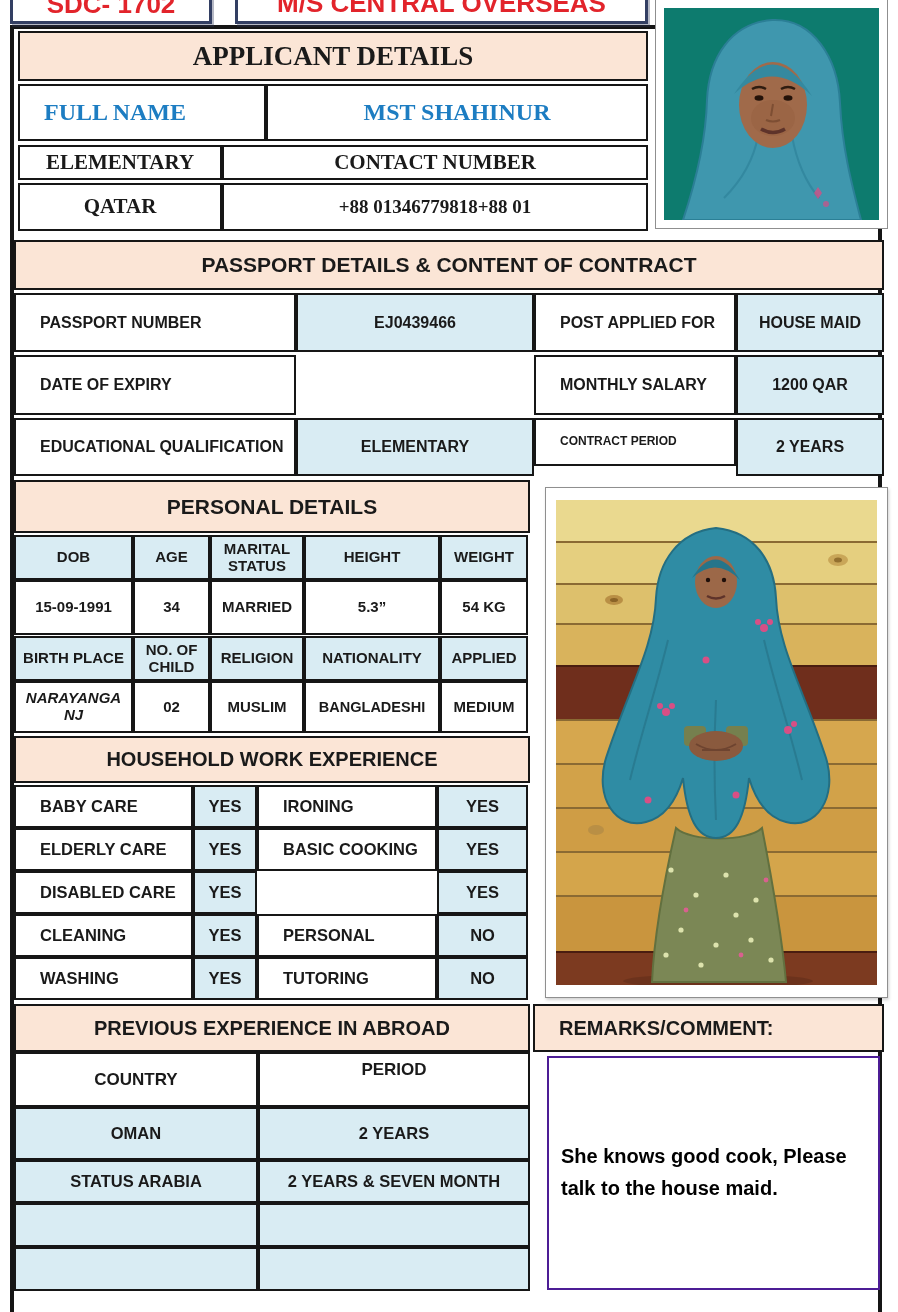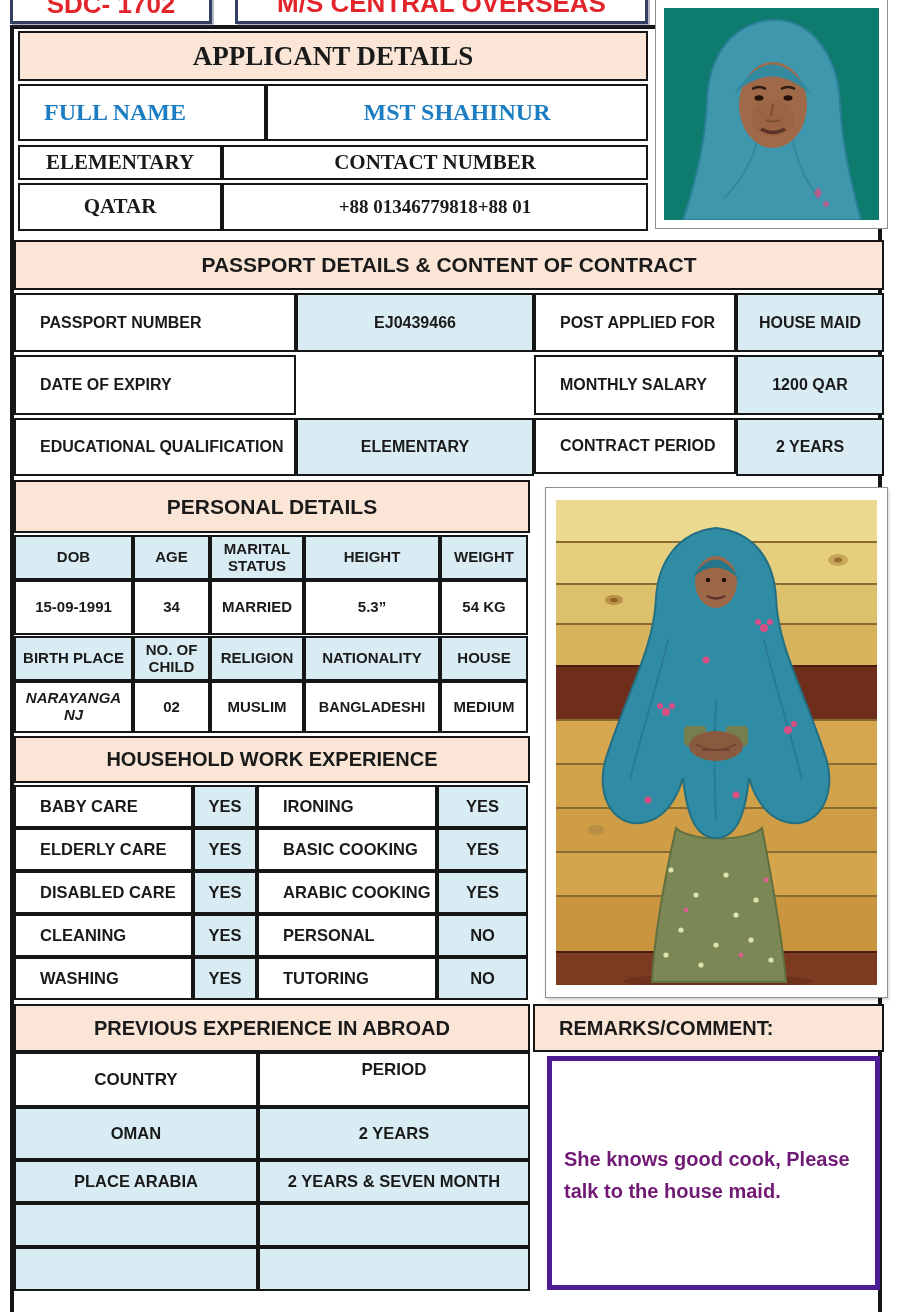--- a/index.html
+++ b/index.html
@@ -25,22 +25,22 @@
     position:absolute;background:#ffffff;border:3px solid #333f63;box-sizing:border-box;
     box-shadow:2px 3px 0 rgba(45,55,90,.35);overflow:hidden;z-index:6;
     display:flex;align-items:center;justify-content:center;
     font-weight:bold;color:#e2242b;font-family:"Liberation Sans",sans-serif;
   }
   .frame{
     position:absolute;background:#ffffff;border:1px solid #8f8f8f;box-sizing:border-box;z-index:5;
   }
   .frame svg{display:block;}
   .remarks-box{
-    position:absolute;box-sizing:border-box;background:#ffffff;border:5px solid #4c1d95;z-index:2;
-    font-weight:bold;color:#701a75;font-size:20px;line-height:1.6;
+    position:absolute;box-sizing:border-box;background:#ffffff;border:2px solid #4c1d95;z-index:2;
+    font-weight:bold;color:#000000;font-size:20px;line-height:1.6;
     padding:82px 4px 0 12px;
   }
   .ptop{align-items:flex-start;padding-top:6px;}
 </style>
 </head>
 <body>
 
 <div id="page">
 
   <div class="outer-border"></div>
@@ -90,42 +90,42 @@
   <div class="cell lblue" style="left:296px;top:293px;width:238px;height:59px;font-size:16px;">EJ0439466</div>
   <div class="cell left" style="left:534px;top:293px;width:202px;height:59px;font-size:16px;">POST APPLIED FOR</div>
   <div class="cell lblue" style="left:736px;top:293px;width:148px;height:59px;font-size:16px;">HOUSE MAID</div>
 
   <div class="cell left" style="left:14px;top:355px;width:282px;height:60px;font-size:16px;">DATE OF EXPIRY</div>
   <div class="cell left" style="left:534px;top:355px;width:202px;height:60px;font-size:16px;">MONTHLY SALARY</div>
   <div class="cell lblue" style="left:736px;top:355px;width:148px;height:60px;font-size:16px;">1200 QAR</div>
 
   <div class="cell left" style="left:14px;top:418px;width:282px;height:58px;font-size:16px;">EDUCATIONAL QUALIFICATION</div>
   <div class="cell lblue" style="left:296px;top:418px;width:238px;height:58px;font-size:16px;">ELEMENTARY</div>
-  <div class="cell left" style="left:534px;top:418px;width:202px;height:56px;font-size:16px;">CONTRACT PERIOD</div>
+  <div class="cell left" style="left:534px;top:418px;width:202px;height:48px;font-size:12px;">CONTRACT PERIOD</div>
   <div class="cell lblue" style="left:736px;top:418px;width:148px;height:58px;font-size:16px;">2 YEARS</div>
 
   <div class="cell lblue" style="left:14px;top:535px;width:119px;height:45px;font-size:15px;">DOB</div>
 
   <div class="cell peach" style="left:14px;top:480px;width:516px;height:53px;font-size:21px;">PERSONAL DETAILS</div>
   <div class="cell lblue" style="left:133px;top:535px;width:77px;height:45px;font-size:15px;">AGE</div>
   <div class="cell lblue" style="left:210px;top:535px;width:94px;height:45px;font-size:15px;padding:0 6px;">MARITAL STATUS</div>
   <div class="cell lblue" style="left:304px;top:535px;width:136px;height:45px;font-size:15px;">HEIGHT</div>
   <div class="cell lblue" style="left:440px;top:535px;width:88px;height:45px;font-size:15px;">WEIGHT</div>
 
   <div class="cell" style="left:14px;top:580px;width:119px;height:55px;font-size:15px;">15-09-1991</div>
   <div class="cell" style="left:133px;top:580px;width:77px;height:55px;font-size:15px;">34</div>
   <div class="cell" style="left:210px;top:580px;width:94px;height:55px;font-size:15px;">MARRIED</div>
   <div class="cell" style="left:304px;top:580px;width:136px;height:55px;font-size:15px;">5.3”</div>
   <div class="cell" style="left:440px;top:580px;width:88px;height:55px;font-size:15px;">54 KG</div>
 
   <div class="cell lblue" style="left:14px;top:636px;width:119px;height:45px;font-size:15px;">BIRTH PLACE</div>
   <div class="cell lblue" style="left:133px;top:636px;width:77px;height:45px;font-size:15px;padding:0 8px;">NO. OF CHILD</div>
   <div class="cell lblue" style="left:210px;top:636px;width:94px;height:45px;font-size:15px;">RELIGION</div>
   <div class="cell lblue" style="left:304px;top:636px;width:136px;height:45px;font-size:15px;">NATIONALITY</div>
-  <div class="cell lblue" style="left:440px;top:636px;width:88px;height:45px;font-size:15px;">HOUSE</div>
+  <div class="cell lblue" style="left:440px;top:636px;width:88px;height:45px;font-size:15px;">APPLIED</div>
 
   <div class="cell" style="left:14px;top:681px;width:119px;height:52px;font-size:15px;overflow-wrap:anywhere;padding:0 6px;font-style:italic;">NARAYANGANJ</div>
   <div class="cell" style="left:133px;top:681px;width:77px;height:52px;font-size:15px;">02</div>
   <div class="cell" style="left:210px;top:681px;width:94px;height:52px;font-size:15px;">MUSLIM</div>
   <div class="cell" style="left:304px;top:681px;width:136px;height:52px;font-size:14.5px;">BANGLADESHI</div>
   <div class="cell" style="left:440px;top:681px;width:88px;height:52px;font-size:15px;">MEDIUM</div>
 
   <div class="cell peach" style="left:14px;top:736px;width:516px;height:47px;font-size:20px;">HOUSEHOLD WORK EXPERIENCE</div>
 
   <div class="cell left" style="left:14px;top:785px;width:179px;height:43px;font-size:16.5px;">BABY CARE</div>
@@ -133,21 +133,20 @@
   <div class="cell left" style="left:257px;top:785px;width:180px;height:43px;font-size:16.5px;">IRONING</div>
   <div class="cell lblue" style="left:437px;top:785px;width:91px;height:43px;font-size:16.5px;">YES</div>
 
   <div class="cell left" style="left:14px;top:828px;width:179px;height:43px;font-size:16.5px;">ELDERLY CARE</div>
   <div class="cell lblue" style="left:193px;top:828px;width:64px;height:43px;font-size:16.5px;">YES</div>
   <div class="cell left" style="left:257px;top:828px;width:180px;height:43px;font-size:16.5px;">BASIC COOKING</div>
   <div class="cell lblue" style="left:437px;top:828px;width:91px;height:43px;font-size:16.5px;">YES</div>
 
   <div class="cell left" style="left:14px;top:871px;width:179px;height:43px;font-size:16.5px;">DISABLED CARE</div>
   <div class="cell lblue" style="left:193px;top:871px;width:64px;height:43px;font-size:16.5px;">YES</div>
-  <div class="cell left" style="left:257px;top:871px;width:180px;height:43px;font-size:16.5px;">ARABIC COOKING</div>
   <div class="cell lblue" style="left:437px;top:871px;width:91px;height:43px;font-size:16.5px;">YES</div>
 
   <div class="cell left" style="left:14px;top:914px;width:179px;height:43px;font-size:16.5px;">CLEANING</div>
   <div class="cell lblue" style="left:193px;top:914px;width:64px;height:43px;font-size:16.5px;">YES</div>
   <div class="cell left" style="left:257px;top:914px;width:180px;height:43px;font-size:16.5px;">PERSONAL</div>
   <div class="cell lblue" style="left:437px;top:914px;width:91px;height:43px;font-size:16.5px;">NO</div>
 
   <div class="cell left" style="left:14px;top:957px;width:179px;height:43px;font-size:16.5px;">WASHING</div>
   <div class="cell lblue" style="left:193px;top:957px;width:64px;height:43px;font-size:16.5px;">YES</div>
   <div class="cell left" style="left:257px;top:957px;width:180px;height:43px;font-size:16.5px;">TUTORING</div>
@@ -231,21 +230,21 @@
   </div>
 
   <div class="cell peach" style="left:14px;top:1004px;width:516px;height:48px;font-size:20px;">PREVIOUS EXPERIENCE IN ABROAD</div>
 
   <div class="cell" style="left:14px;top:1052px;width:244px;height:55px;font-size:17px;">COUNTRY</div>
   <div class="cell ptop" style="left:258px;top:1052px;width:272px;height:55px;font-size:17px;">PERIOD</div>
 
   <div class="cell lblue" style="left:14px;top:1107px;width:244px;height:53px;font-size:16.5px;">OMAN</div>
   <div class="cell lblue" style="left:258px;top:1107px;width:272px;height:53px;font-size:16.5px;">2 YEARS</div>
 
-  <div class="cell lblue" style="left:14px;top:1160px;width:244px;height:43px;font-size:16.5px;">PLACE ARABIA</div>
+  <div class="cell lblue" style="left:14px;top:1160px;width:244px;height:43px;font-size:16.5px;">STATUS ARABIA</div>
   <div class="cell lblue" style="left:258px;top:1160px;width:272px;height:43px;font-size:16.5px;">2 YEARS &amp; SEVEN MONTH</div>
 
   <div class="cell lblue" style="left:14px;top:1203px;width:244px;height:44px;font-size:16.5px;"></div>
   <div class="cell lblue" style="left:258px;top:1203px;width:272px;height:44px;font-size:16.5px;"></div>
 
   <div class="cell lblue" style="left:14px;top:1247px;width:244px;height:44px;font-size:16.5px;"></div>
   <div class="cell lblue" style="left:258px;top:1247px;width:272px;height:44px;font-size:16.5px;"></div>
 
   <div class="cell peach left" style="left:533px;top:1004px;width:351px;height:48px;font-size:20px;">REMARKS/COMMENT:</div>
   <div class="remarks-box" style="left:547px;top:1056px;width:333px;height:234px;">She knows good cook, Please talk to the house maid.</div>

